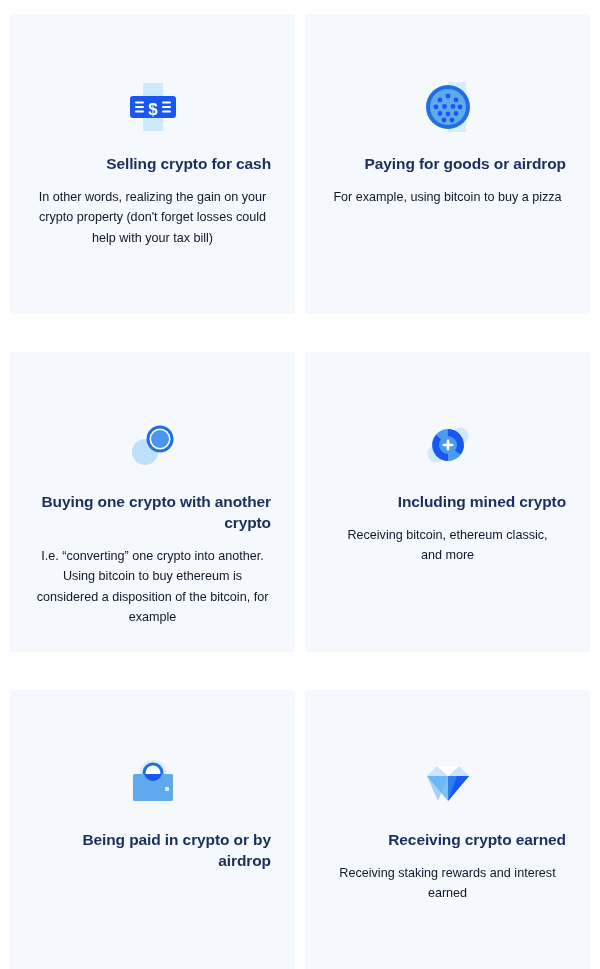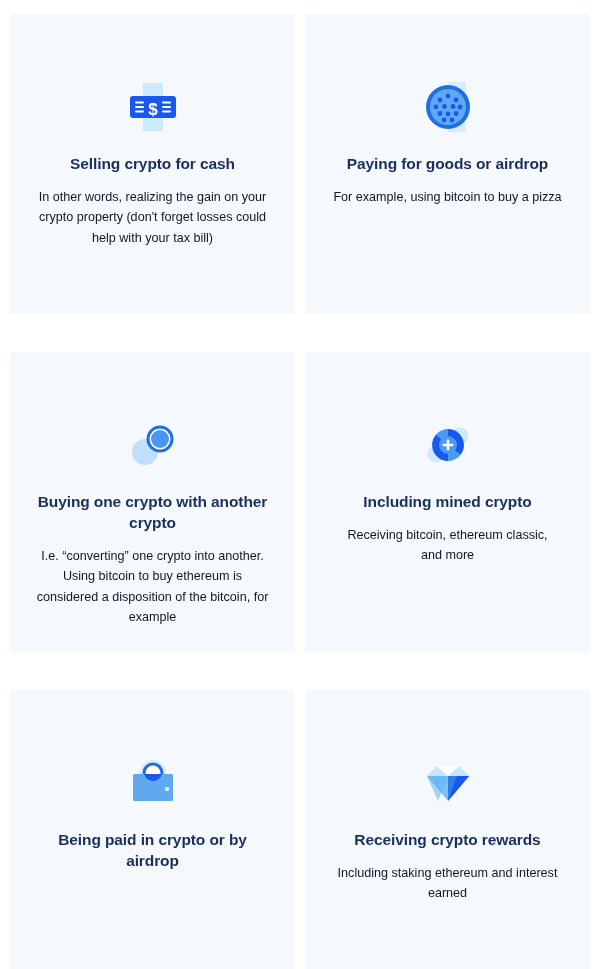--- a/index.html
+++ b/index.html
@@ -46,20 +46,21 @@
   .icon-wrap svg { display: block; }
 
   .card-title {
     font-size: 15.5px;
     font-weight: 700;
     color: #1b2e5e;
     line-height: 1.35;
     letter-spacing: -0.1px;
     margin: 0 0 12px 0;
     padding: 0 4px;
+    text-align: right;
   }
 
   .card-desc {
     font-size: 12.6px;
     font-weight: 400;
     color: #0f172a;
     line-height: 1.62;
     margin: 0;
     padding: 0 6px;
   }
@@ -167,17 +168,17 @@
       <svg width="62" height="62" viewBox="0 0 62 62" aria-hidden="true">
         <path d="M10 24 L20 14 L31 24 Z" fill="#c7e6fb"></path>
         <path d="M31 24 L42 14 L52 24 Z" fill="#c7e6fb"></path>
         <path d="M20 14 L42 14 L31 24 Z" fill="#ffffff"></path>
         <path d="M10 24 L31 24 L31 49 Z" fill="#7cc0f5"></path>
         <path d="M31 24 L52 24 L31 49 Z" fill="#2f7fe8"></path>
         <path d="M10 24 L31 24 L21 49 Z" fill="#5eb0f2" opacity="0.55"></path>
         <path d="M40 24 L52 24 L31 49 Z" fill="#1a56f0"></path>
       </svg>
     </div>
-    <h3 class="card-title">Receiving crypto rewards</h3>
-    <p class="card-desc tight">Including staking ethereum and interest earned</p>
+    <h3 class="card-title">Receiving crypto earned</h3>
+    <p class="card-desc tight">Receiving staking rewards and interest earned</p>
   </div>
 
 </div>
 
 </body></html>

